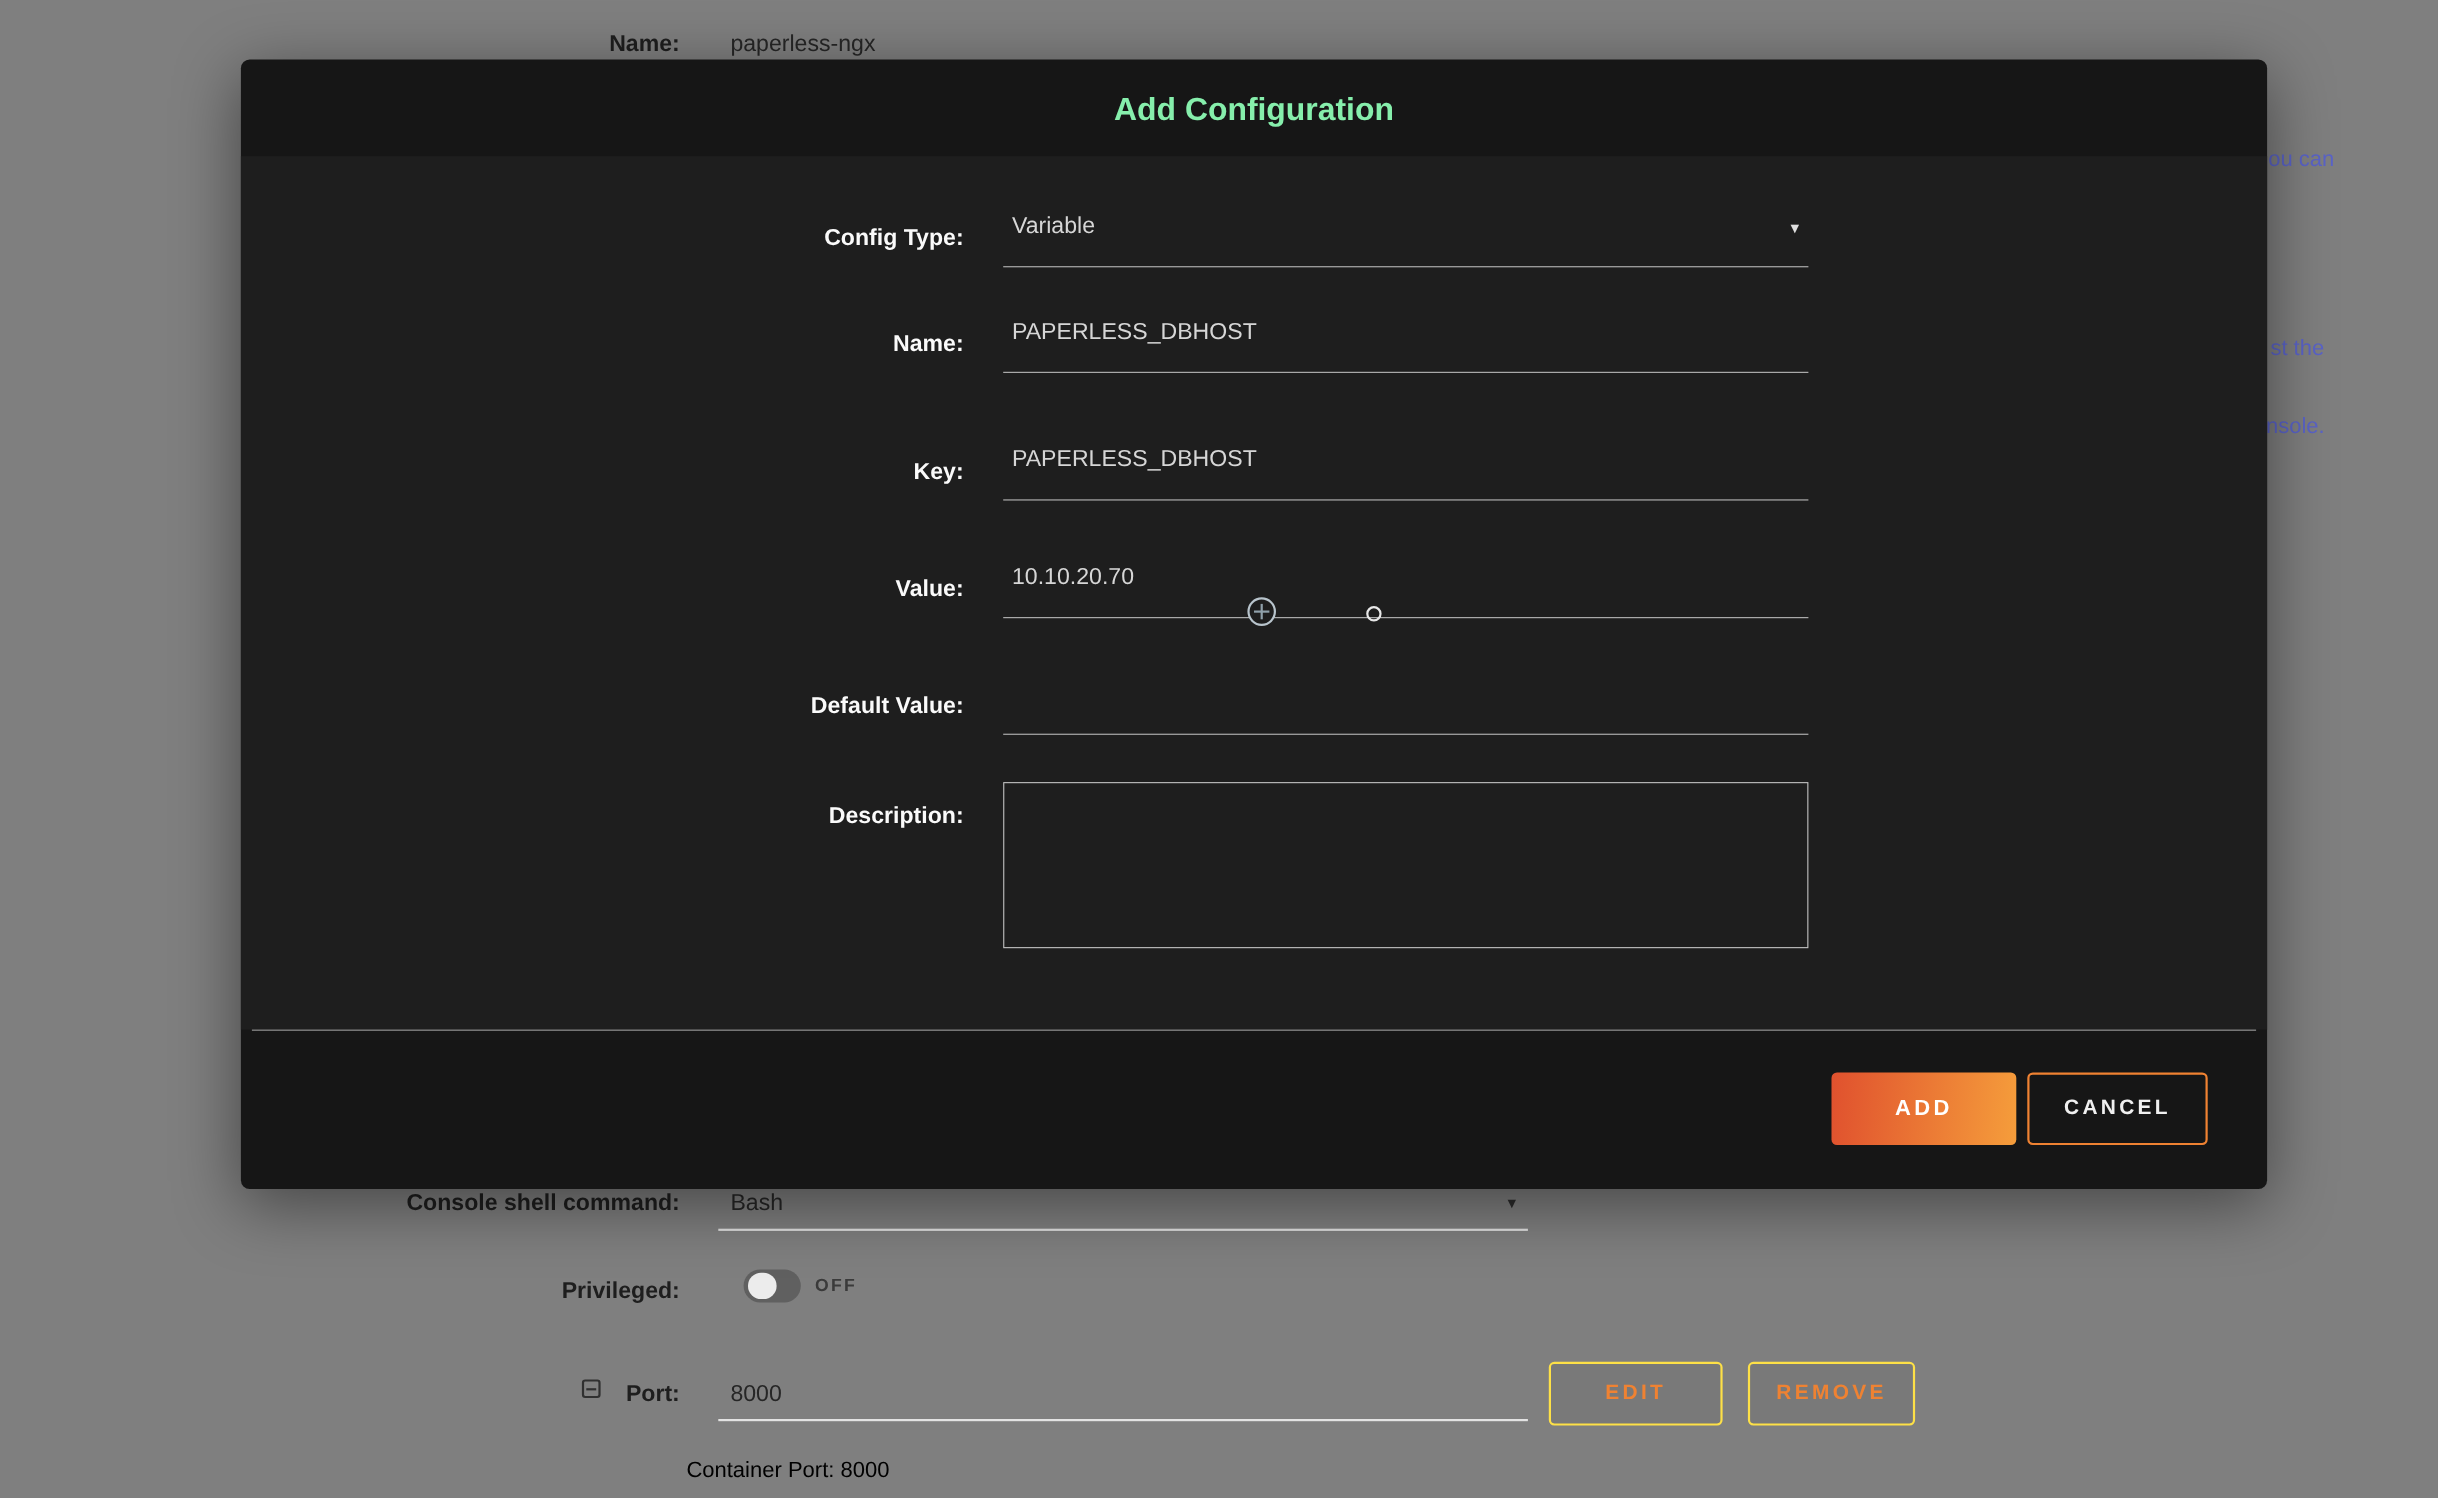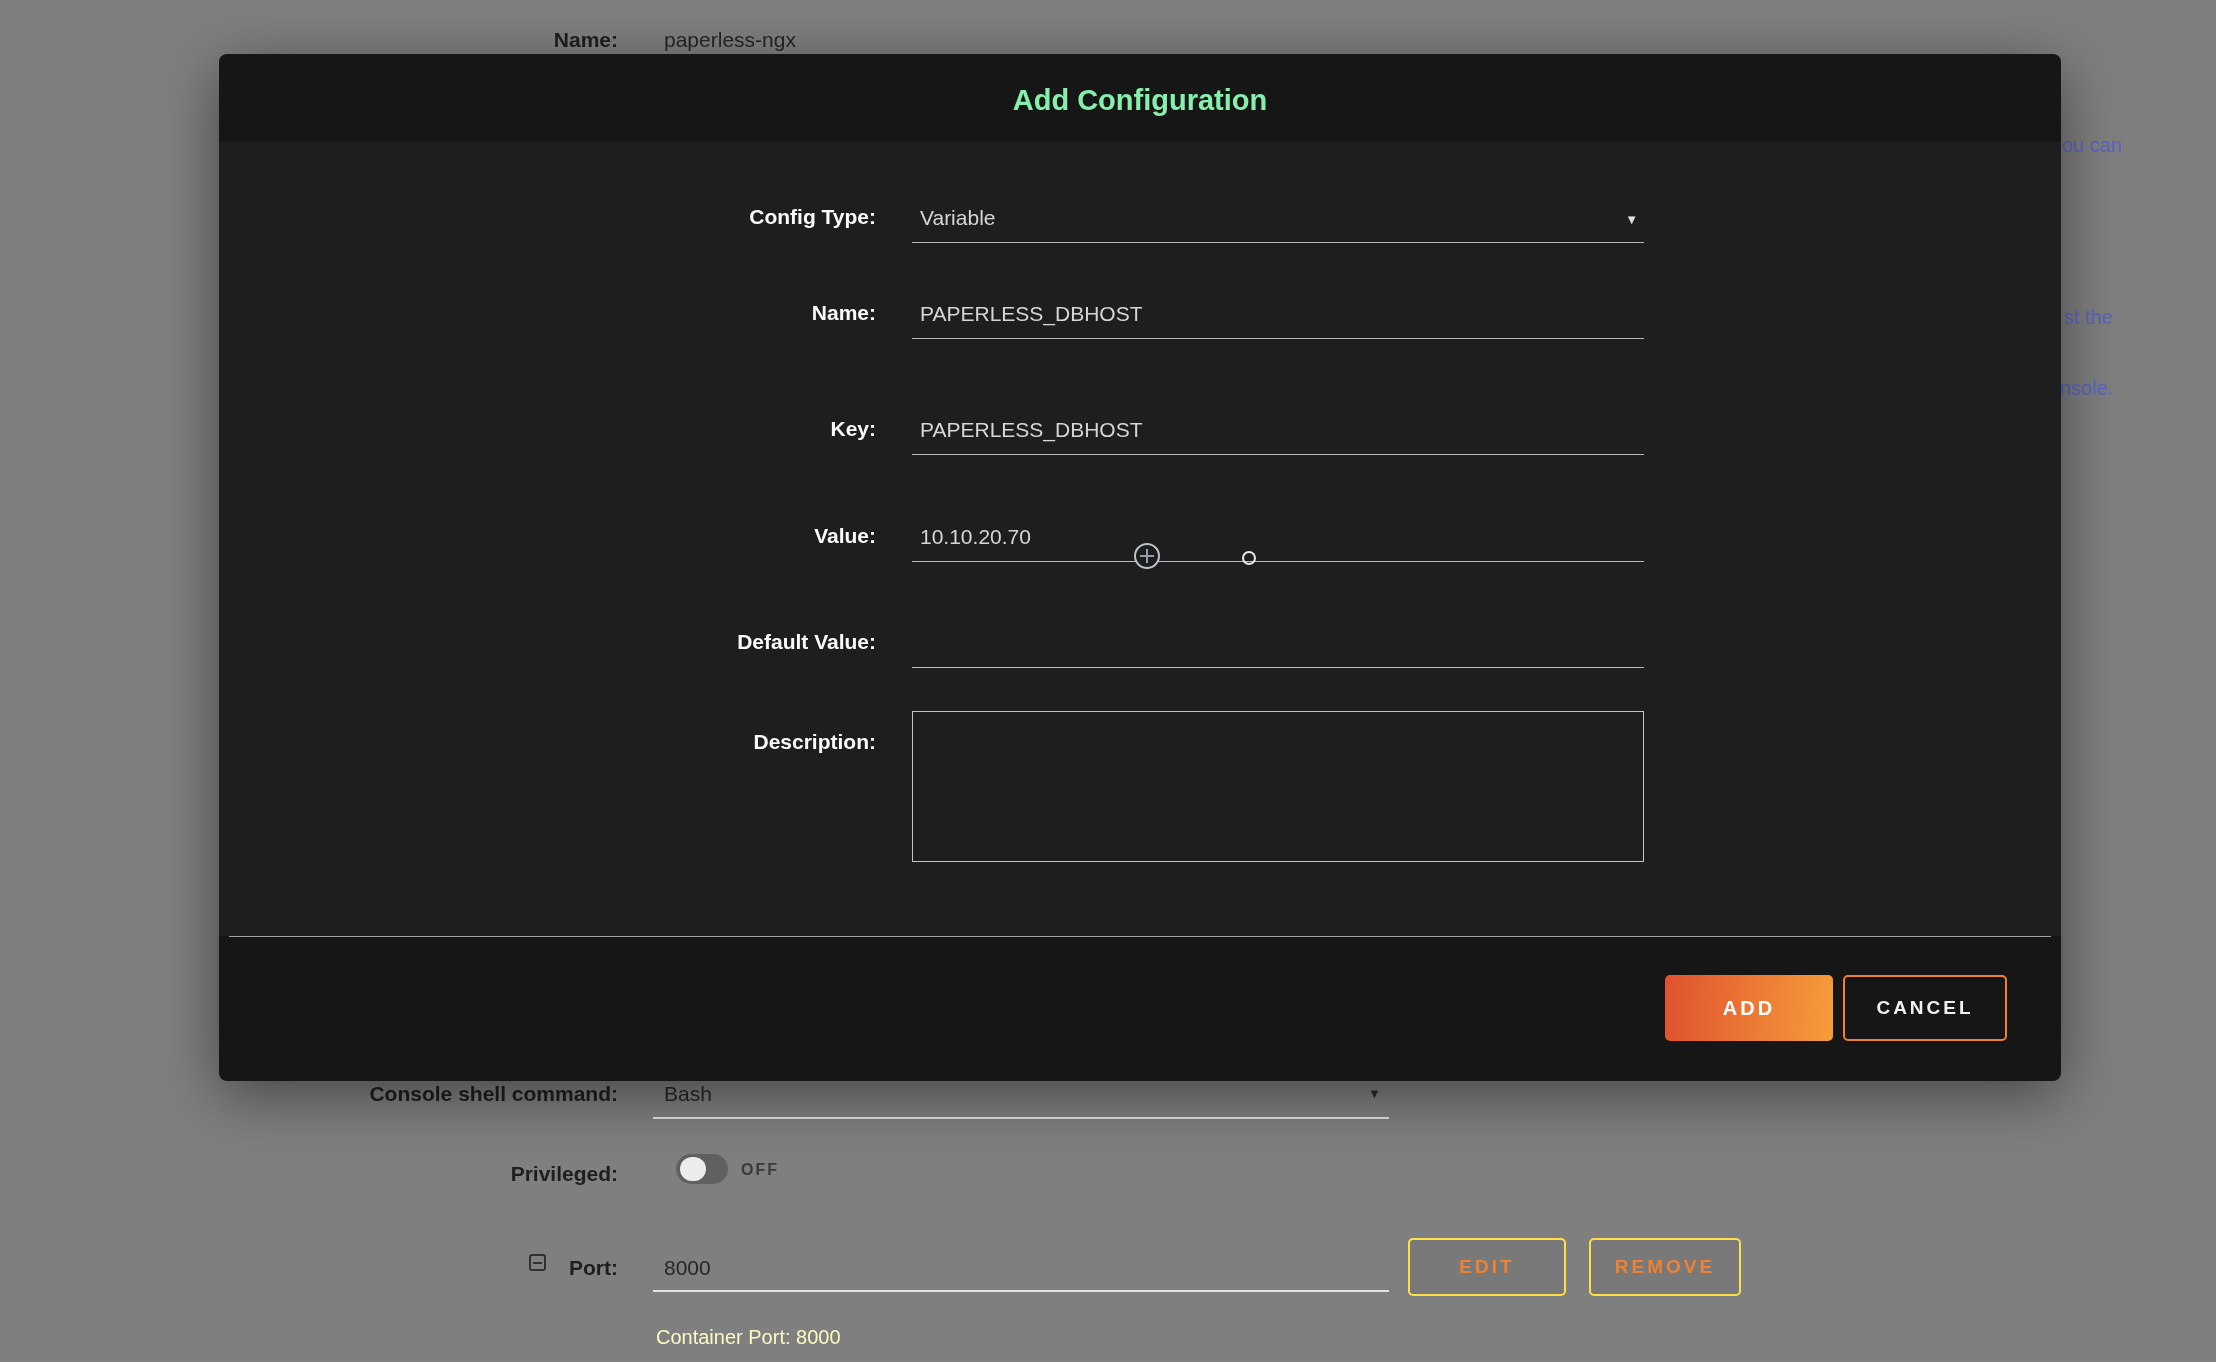--- a/index.html
+++ b/index.html
@@ -47,37 +47,37 @@
   #port-underline{top:1290px;}
 
   .ghost-btn{position:absolute;top:1238px;height:58px;box-sizing:border-box;
     background:rgba(25,25,25,0.05);border:2px solid #fde047;border-radius:5px;
     color:#ef8232;font-weight:bold;font-size:19px;letter-spacing:3px;
     display:flex;align-items:center;justify-content:center;cursor:pointer;
     font-family:"Liberation Sans",sans-serif;}
   #edit-btn{left:1408px;width:158px;}
   #remove-btn{left:1589px;width:152px;}
 
-  #container-port{position:absolute;top:1326px;left:656px;color:#fef9c3;font-size:20px;}
+  #container-port{position:absolute;top:1326px;left:624px;color:#000000;font-size:20px;}
 
   
   #modal{position:absolute;left:219px;top:54px;width:1842px;height:1027px;
     background:#161616;border-radius:8px;z-index:10;
     box-shadow:0 14px 60px rgba(0,0,0,0.45);}
   #modal-content-bg{position:absolute;left:0;top:88px;width:100%;height:794px;
     background:#1e1e1e;}
   #modal-title{position:absolute;top:30px;left:0;width:100%;text-align:center;
     color:#86efac;font-size:29px;font-weight:bold;}
 
   .frow{position:absolute;left:0;width:100%;height:46px;
     display:flex;align-items:flex-end;}
   .frow .flabel{width:657px;text-align:right;color:#fafafa;font-weight:bold;
     font-size:21px;padding-bottom:14px;}
   .frow .finput{position:relative;margin-left:36px;width:732px;
-    border-bottom:1px solid #b9b9b9;padding-bottom:12px;box-sizing:content-box;}
+    border-bottom:1px solid #b9b9b9;padding-bottom:24px;box-sizing:content-box;}
   .finput input{width:100%;background:transparent;border:none;outline:none;
     color:#d6d6d6;font-size:21px;font-family:"Liberation Sans",sans-serif;
     padding:0 0 0 8px;box-sizing:border-box;}
   .select-display{display:flex;justify-content:space-between;align-items:flex-end;
     padding-left:8px;color:#d6d6d6;font-size:21px;cursor:pointer;}
   .select-display .caret{font-size:13px;color:#e0e0e0;padding-right:6px;line-height:21px;}
 
   #row-config{top:143px;}
   #row-name{top:239px;}
   #row-key{top:355px;}

